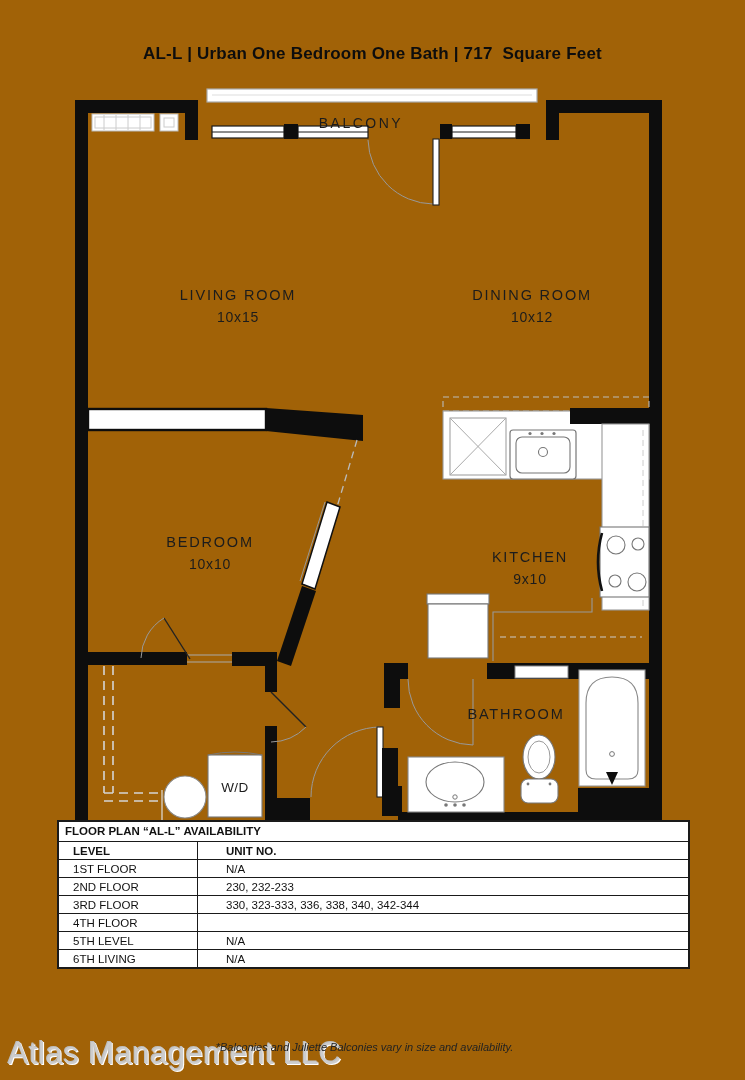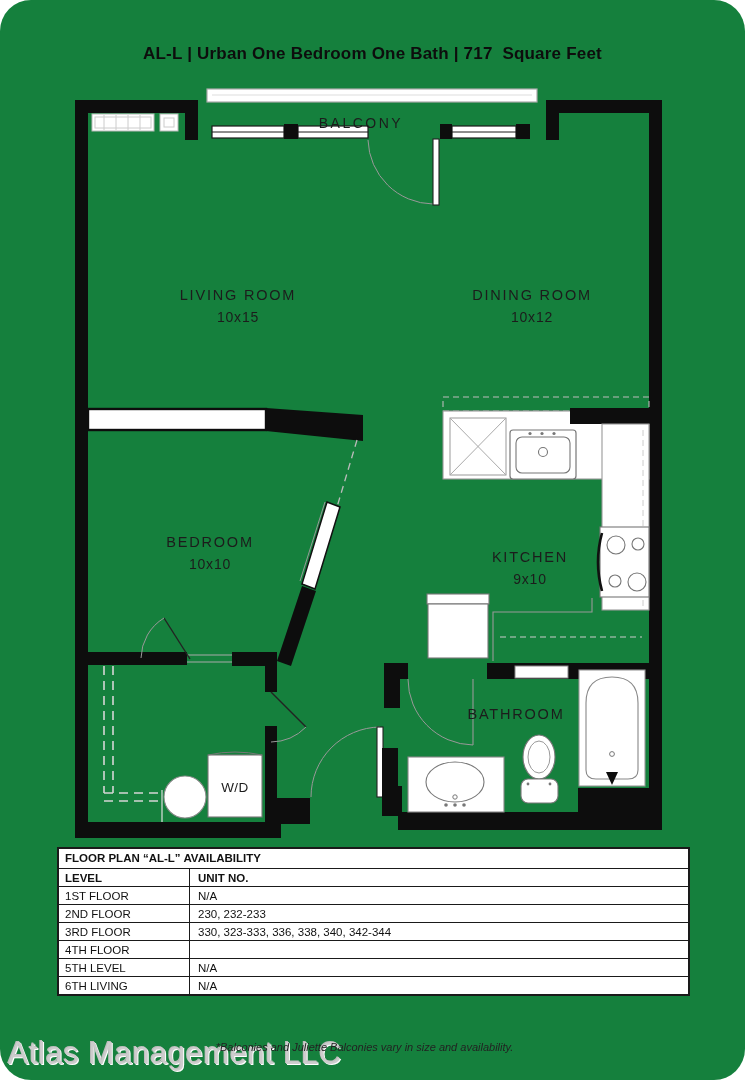--- a/index.html
+++ b/index.html
@@ -1,33 +1,33 @@
 <!DOCTYPE html>
 <html><head>
 <meta charset="utf-8">
 <style>
   html,body{margin:0;padding:0;background:#fff;}
-  .page{position:relative;width:745px;height:1080px;background:#15803d;overflow:hidden;
-        font-family:"Liberation Sans",sans-serif;color:#111;border-radius:31px;}
+  .page{position:relative;width:745px;height:1080px;background:#a16207;overflow:hidden;
+        font-family:"Liberation Sans",sans-serif;color:#111;}
   .page-title{position:absolute;top:44px;left:0;width:100%;text-align:center;
         font-weight:700;font-size:17px;letter-spacing:.2px;white-space:pre;color:#0d0d0d;}
   .plan-svg{position:absolute;left:0;top:0;}
   svg text{font-family:"Liberation Sans",sans-serif;fill:#1c1c1c;}
   .room-name{font-size:14.5px;letter-spacing:1.8px;}
   .room-dims{font-size:14px;letter-spacing:.8px;}
   .balcony-t{font-size:14px;letter-spacing:2.5px;}
   .wd-t{font-size:13.5px;letter-spacing:.5px;}
   
-  .avail{position:absolute;left:57px;top:847px;width:629px;border:2px solid #1a1a1a;
+  .avail{position:absolute;left:57px;top:820px;width:629px;border:2px solid #1a1a1a;
          font-size:11.5px;line-height:14px;background:#fff;}
   .t-title{font-weight:700;padding:2px 6px 3px 6px;}
   .t-row{display:flex;border-top:1.5px solid #1a1a1a;}
   .t-head{font-weight:700;}
-  .c1{width:118px;padding:1.5px 6px;border-right:1.5px solid #1a1a1a;flex:none;}
-  .c2{flex:1;padding:1.5px 8px;}
+  .c1{width:118px;padding:1.5px 6px;border-right:1.5px solid #1a1a1a;flex:none;margin-left:8px;}
+  .c2{flex:1;padding:1.5px 8px;margin-left:20px;}
   
   .watermark{position:absolute;left:8px;top:1036px;font-size:31px;letter-spacing:.5px;
          color:#cdcdcd;text-shadow:-1px -1px 0 #bdbdbd,1px 1px 0 #ffffff;white-space:nowrap;}
   .foot-note{position:absolute;left:0;right:16px;top:1041px;text-align:center;
          font-style:italic;font-size:11px;color:#222;}
 </style>
 </head>
 <body>
 
 <div class="page">

